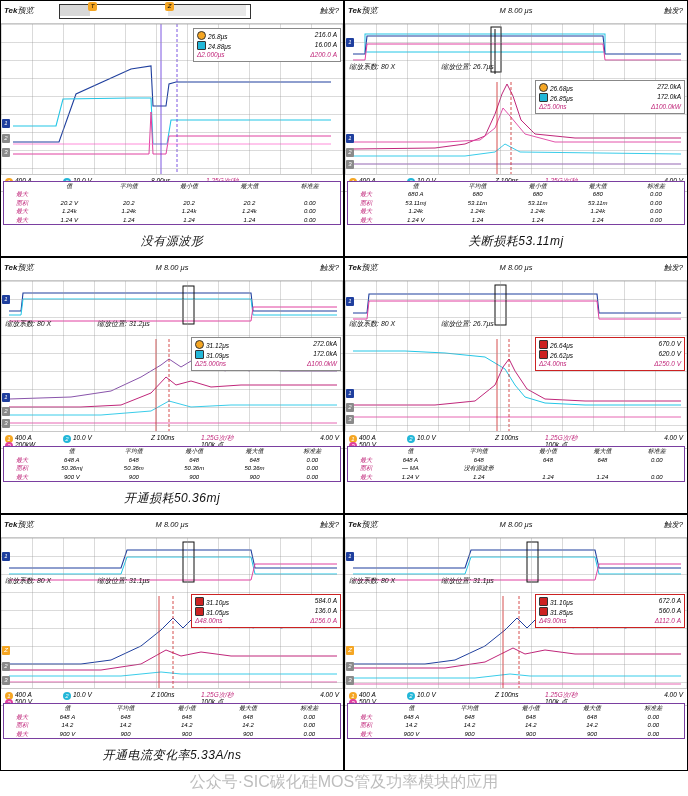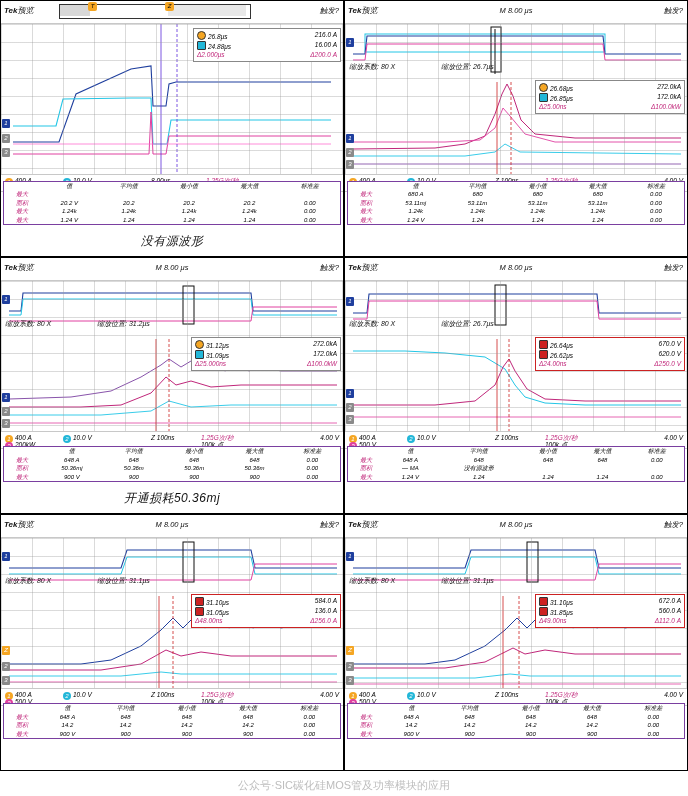--- a/index.html
+++ b/index.html
@@ -35,21 +35,21 @@
   
   .chbar{position:relative;height:16px;border-bottom:1px solid #c8c8c8;font-size:6.5px;}
   .chbar .it{position:absolute;top:2px;white-space:nowrap;}
   .badge{display:inline-block;width:8px;height:8px;border-radius:50%;color:#fff;font-size:6px;line-height:8px;text-align:center;margin-right:2px;vertical-align:-1px;}
   
   .tbl{position:absolute;left:2px;right:2px;bottom:2px;border:1px solid #7a3fa0;font-size:6px;background:#fff;}
   .tbl table{border-collapse:collapse;width:100%;}
   .tbl th,.tbl td{border:0;padding:0 2px;line-height:8.5px;text-align:center;white-space:nowrap;}
   .tbl th{color:#111;font-weight:normal;}
   .lab{color:#c0267a;text-align:left;width:32px;}
-  .wm{position:absolute;bottom:3px;left:50%;transform:translateX(-50%);font-size:11px;color:#bdbdbd;white-space:nowrap;}
+  .wm{position:absolute;bottom:3px;left:50%;transform:translateX(-50%);font-size:16px;color:#bdbdbd;white-space:nowrap;}
   svg{display:block;}
 </style>
 </head>
 <body>
 
 <div class="page">
   <div class="grid">
 
     <div class="cell">
       <div class="scope">
@@ -253,20 +253,21 @@
                   <td>1.24 V</td>
                   <td>1.24</td>
                   <td>1.24</td>
                   <td>1.24</td>
                   <td>0.00</td>
                 </tr>
           </tbody>
             </table>
         </div>
       </div>
+      <div class="caption">关断损耗53.11mj</div>
     </div>
 
     <div class="cell">
       <div class="scope">
         <div class="topbar">
           <div class="tek"><b>Tek</b><span>预览</span></div>
           <div class="midlabel">M 8.00 μs</div>
           <div class="trigq">触发?</div>
         </div>
         <div class="plot">
@@ -535,20 +536,21 @@
                   <td>900 V</td>
                   <td>900</td>
                   <td>900</td>
                   <td>900</td>
                   <td>0.00</td>
                 </tr>
           </tbody>
             </table>
         </div>
       </div>
+      <div class="caption">开通电流变化率5.33A/ns</div>
     </div>
 
     <div class="cell">
       <div class="scope">
         <div class="topbar">
           <div class="tek"><b>Tek</b><span>预览</span></div>
           <div class="midlabel">M 8.00 μs</div>
           <div class="trigq">触发?</div>
         </div>
         <div class="plot">

